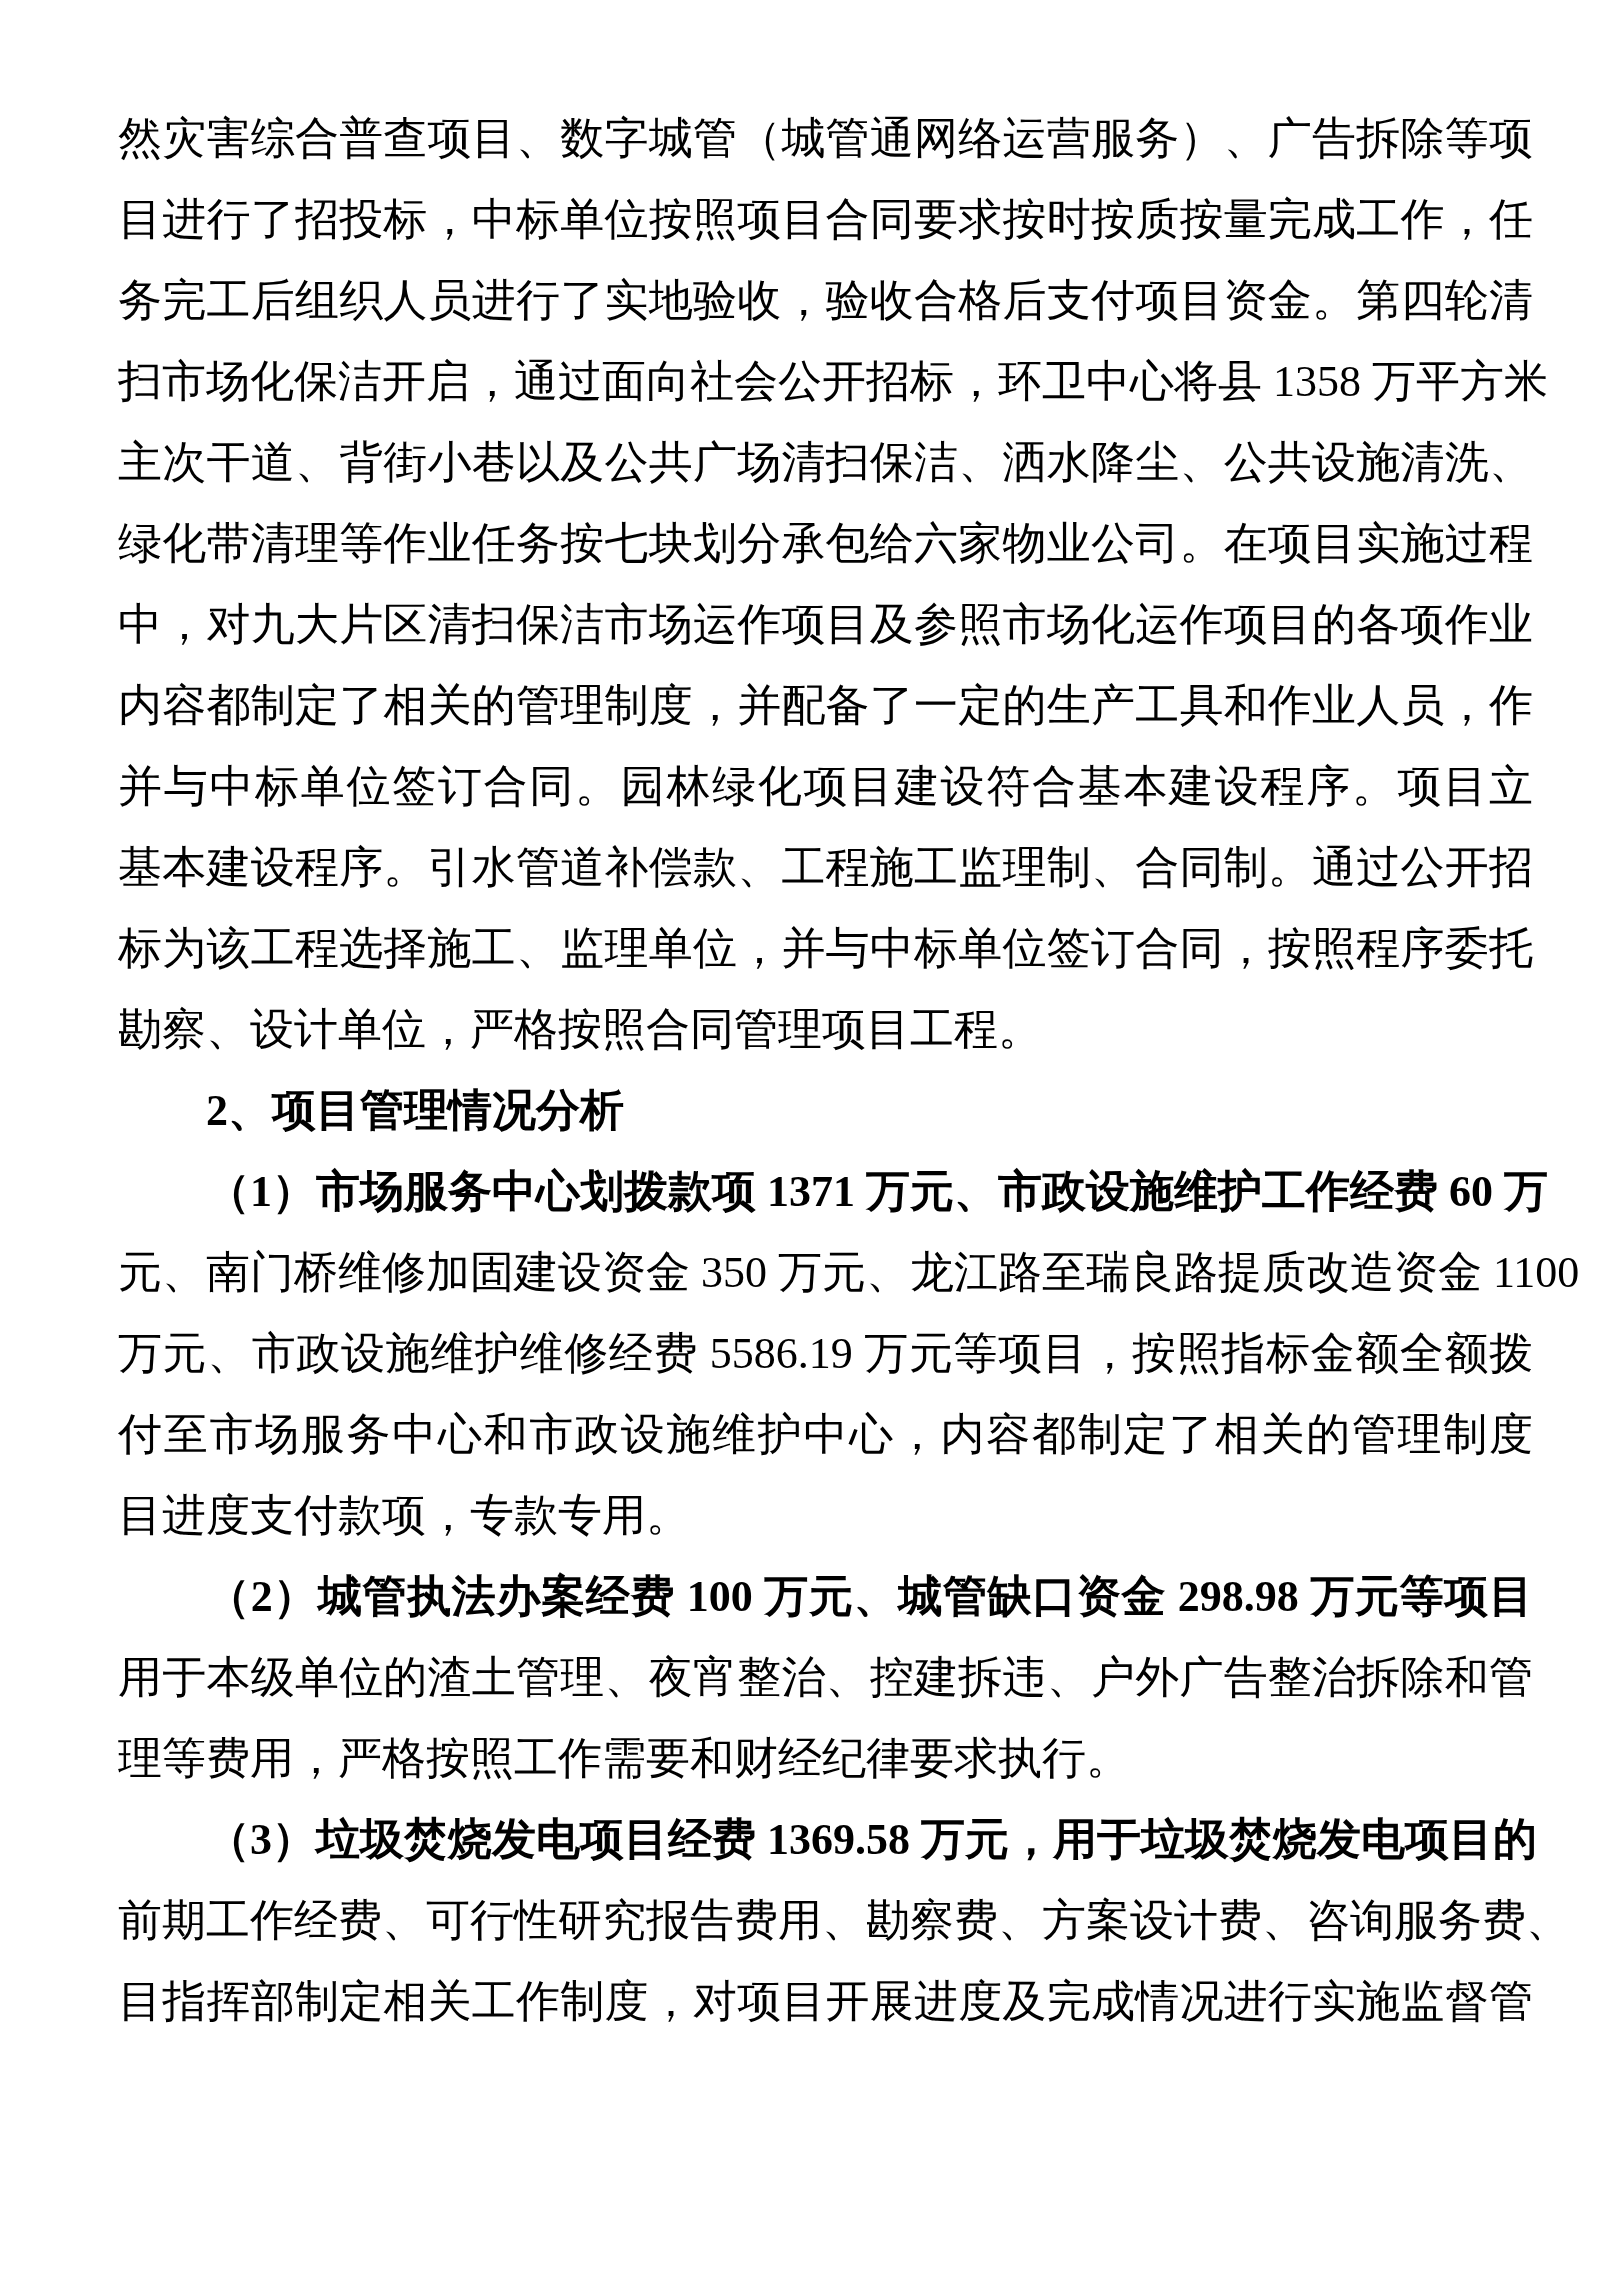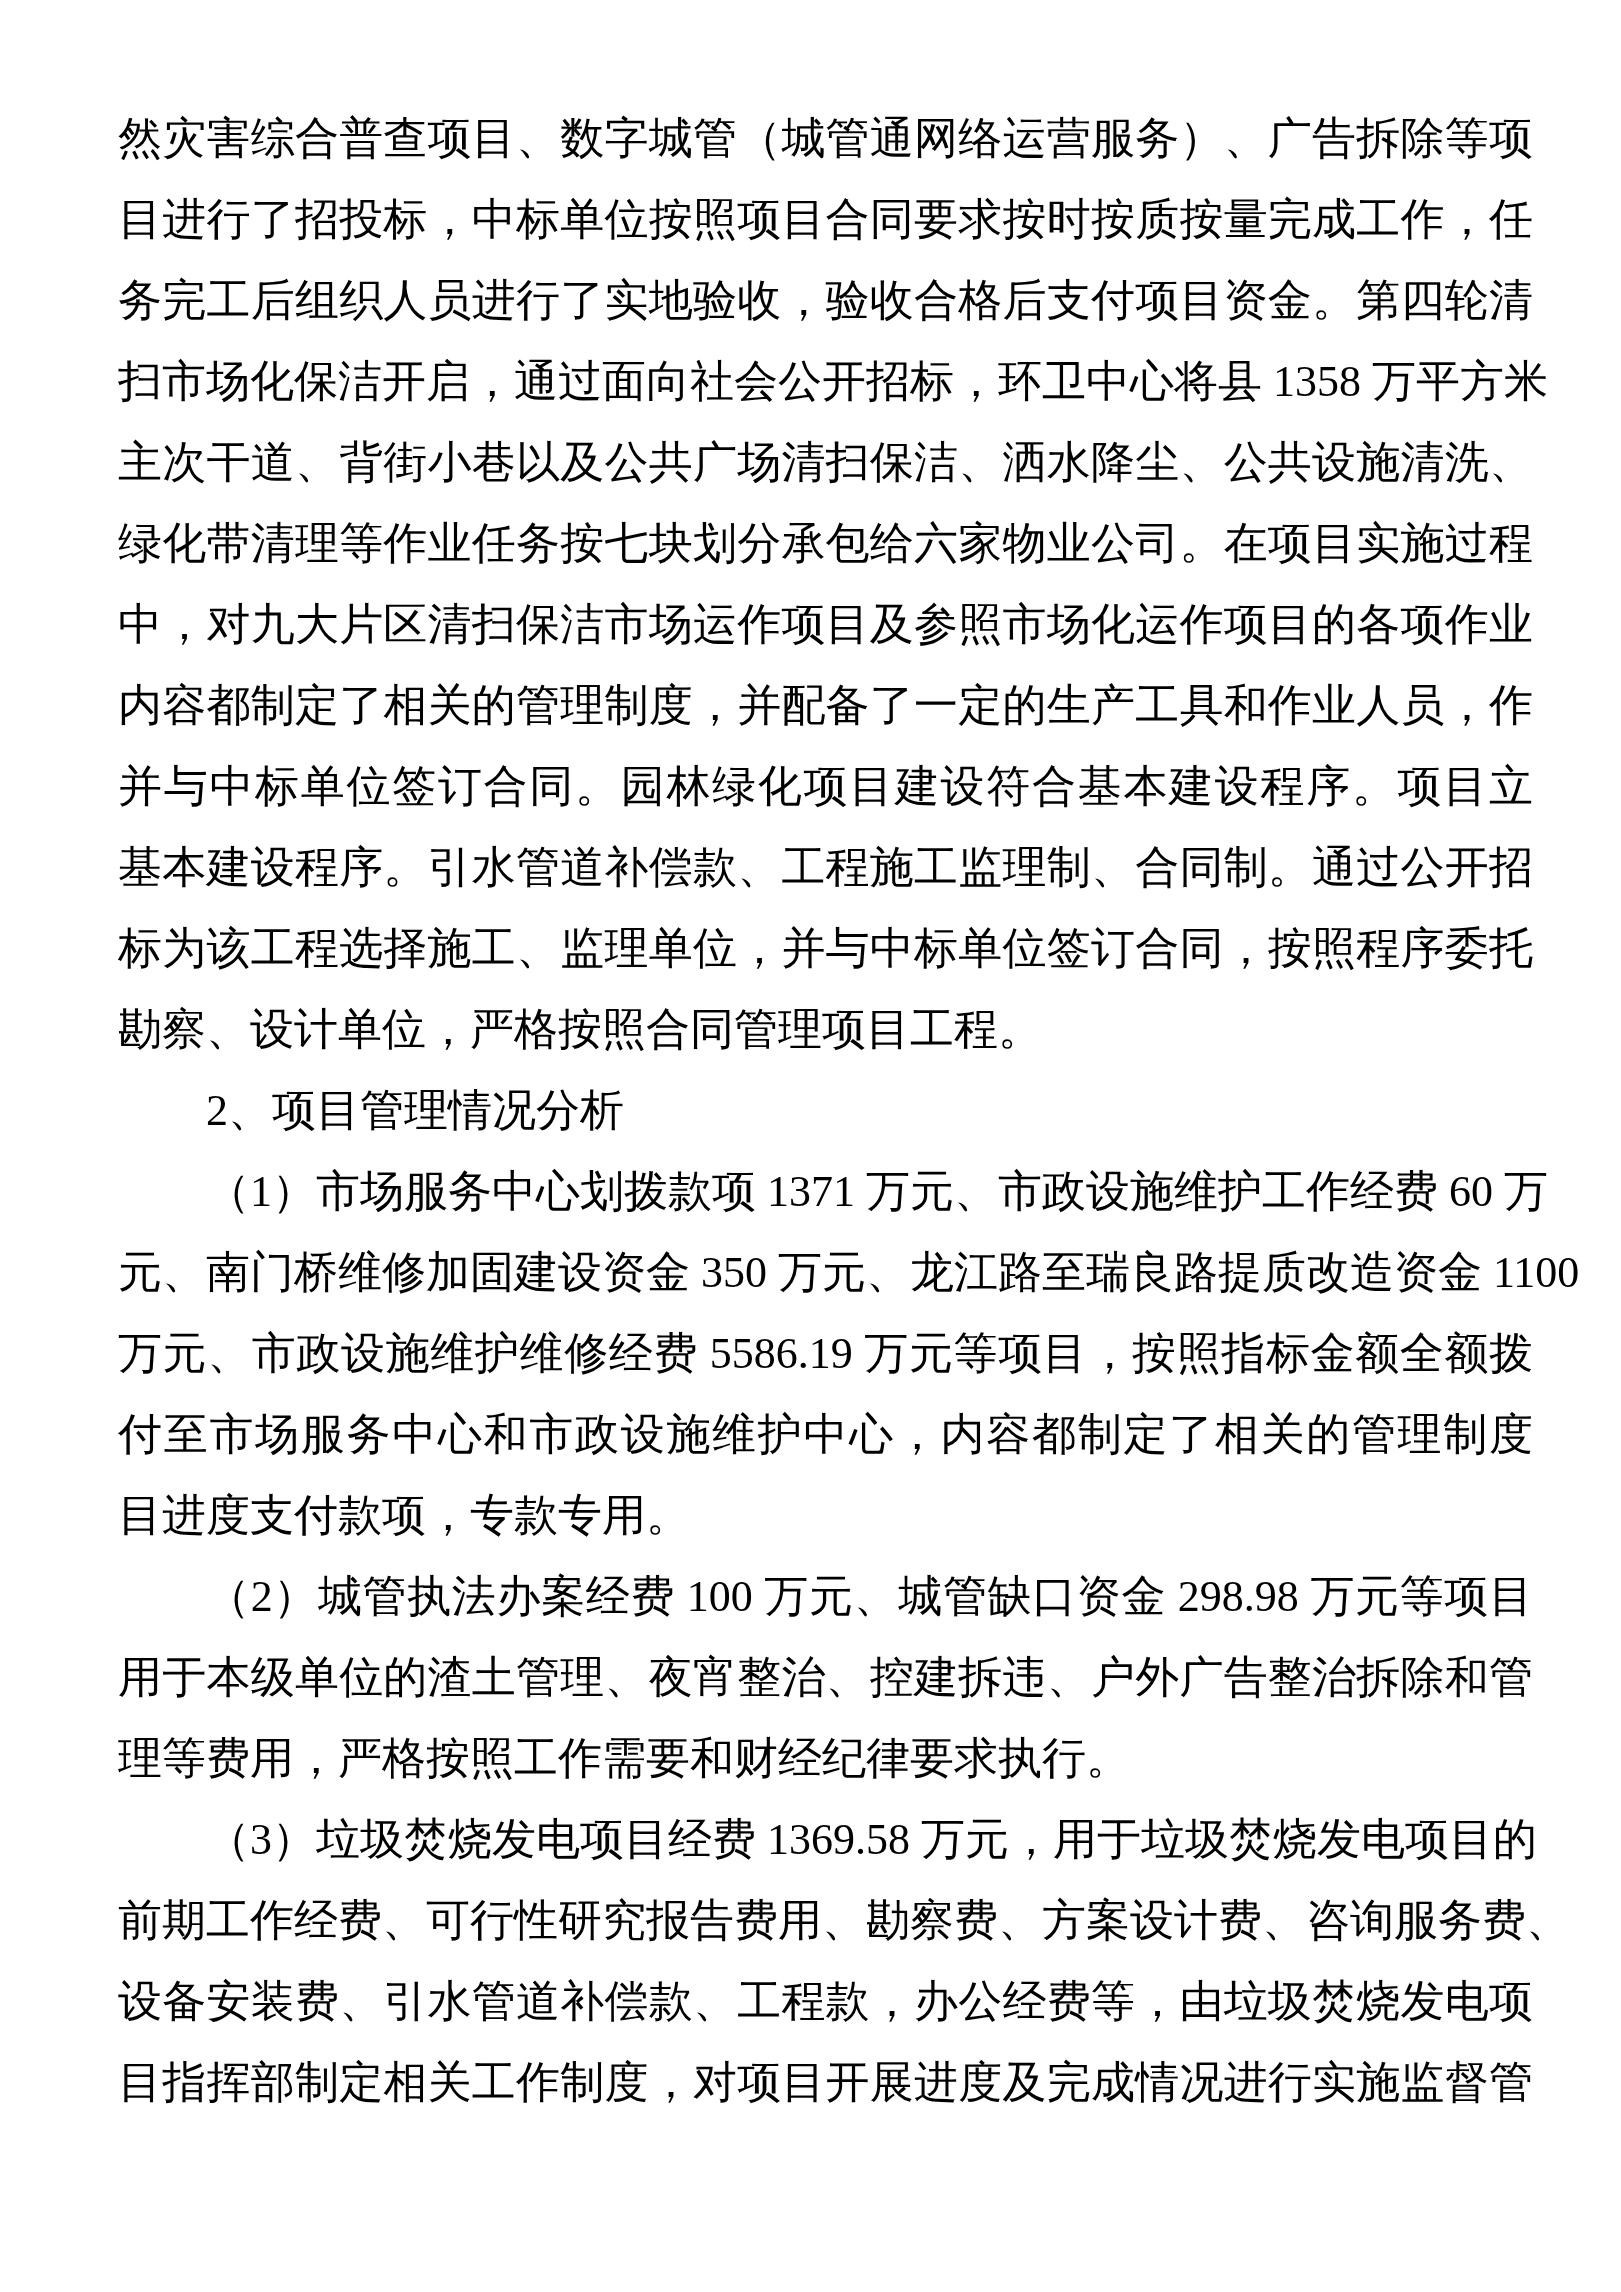--- a/index.html
+++ b/index.html
@@ -37,20 +37,21 @@
     white-space: nowrap;
     text-align: justify;
     text-align-last: justify;
     overflow: visible;
   }
   .line.end {
     text-align-last: left;
   }
   .line.indent {
     text-indent: 88px;
+    font-weight: bold;
   }
 </style>
 </head>
 <body style="background: rgb(255, 255, 255); color: rgb(0, 0, 0);">
 
 <div class="page">
   <div class="text-block">
 
   <div class="line">然灾害综合普查项目、数字城管（城管通网络运营服务）、广告拆除等项</div>
       <div class="line">目进行了招投标，中标单位按照项目合同要求按时按质按量完成工作，任</div>
@@ -68,17 +69,16 @@
       <div class="line indent">（1）市场服务中心划拨款项 1371 万元、市政设施维护工作经费 60 万</div>
       <div class="line">元、南门桥维修加固建设资金 350 万元、龙江路至瑞良路提质改造资金 1100</div>
       <div class="line">万元、市政设施维护维修经费 5586.19 万元等项目，按照指标金额全额拨</div>
       <div class="line">付至市场服务中心和市政设施维护中心，内容都制定了相关的管理制度</div>
       <div class="line end">目进度支付款项，专款专用。</div>
       <div class="line indent">（2）城管执法办案经费 100 万元、城管缺口资金 298.98 万元等项目</div>
       <div class="line">用于本级单位的渣土管理、夜宵整治、控建拆违、户外广告整治拆除和管</div>
       <div class="line end">理等费用，严格按照工作需要和财经纪律要求执行。</div>
       <div class="line indent">（3）垃圾焚烧发电项目经费 1369.58 万元，用于垃圾焚烧发电项目的</div>
       <div class="line">前期工作经费、可行性研究报告费用、勘察费、方案设计费、咨询服务费、</div>
-      <div class="line">设备安装费、引水管道补偿款、工程款，办公经费等，由垃圾焚烧发电项</div>
       <div class="line">目指挥部制定相关工作制度，对项目开展进度及完成情况进行实施监督管</div>
     </div>
 </div>
 
 
 </body></html>

